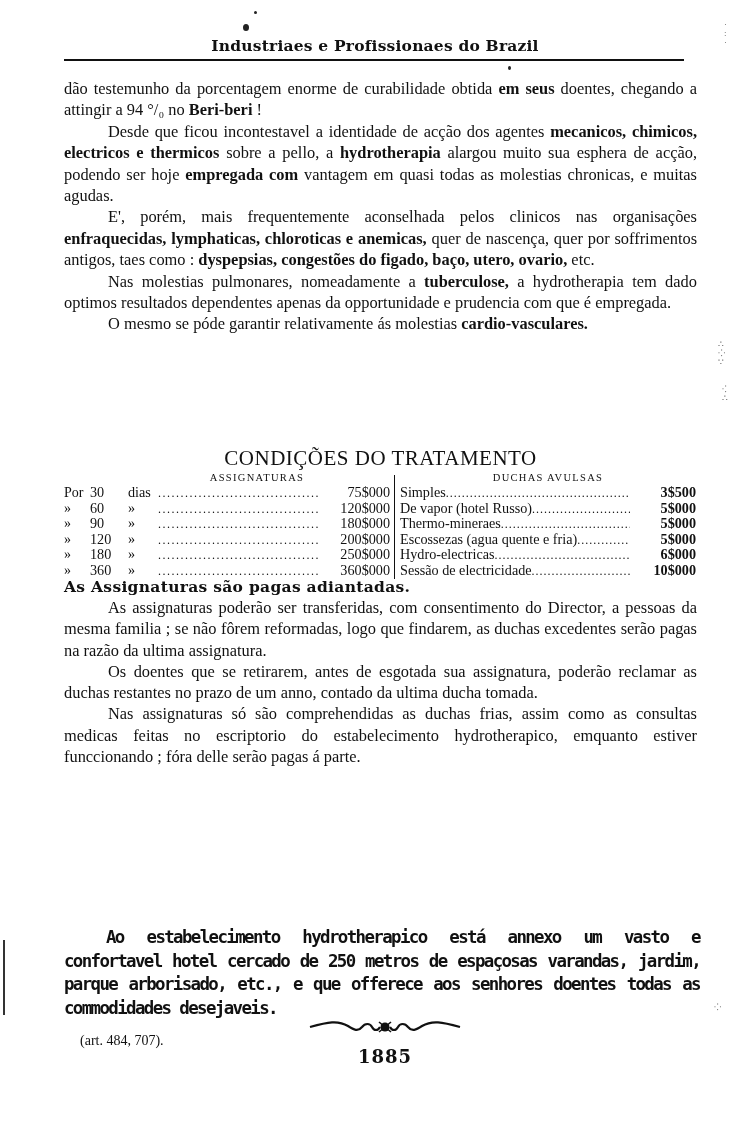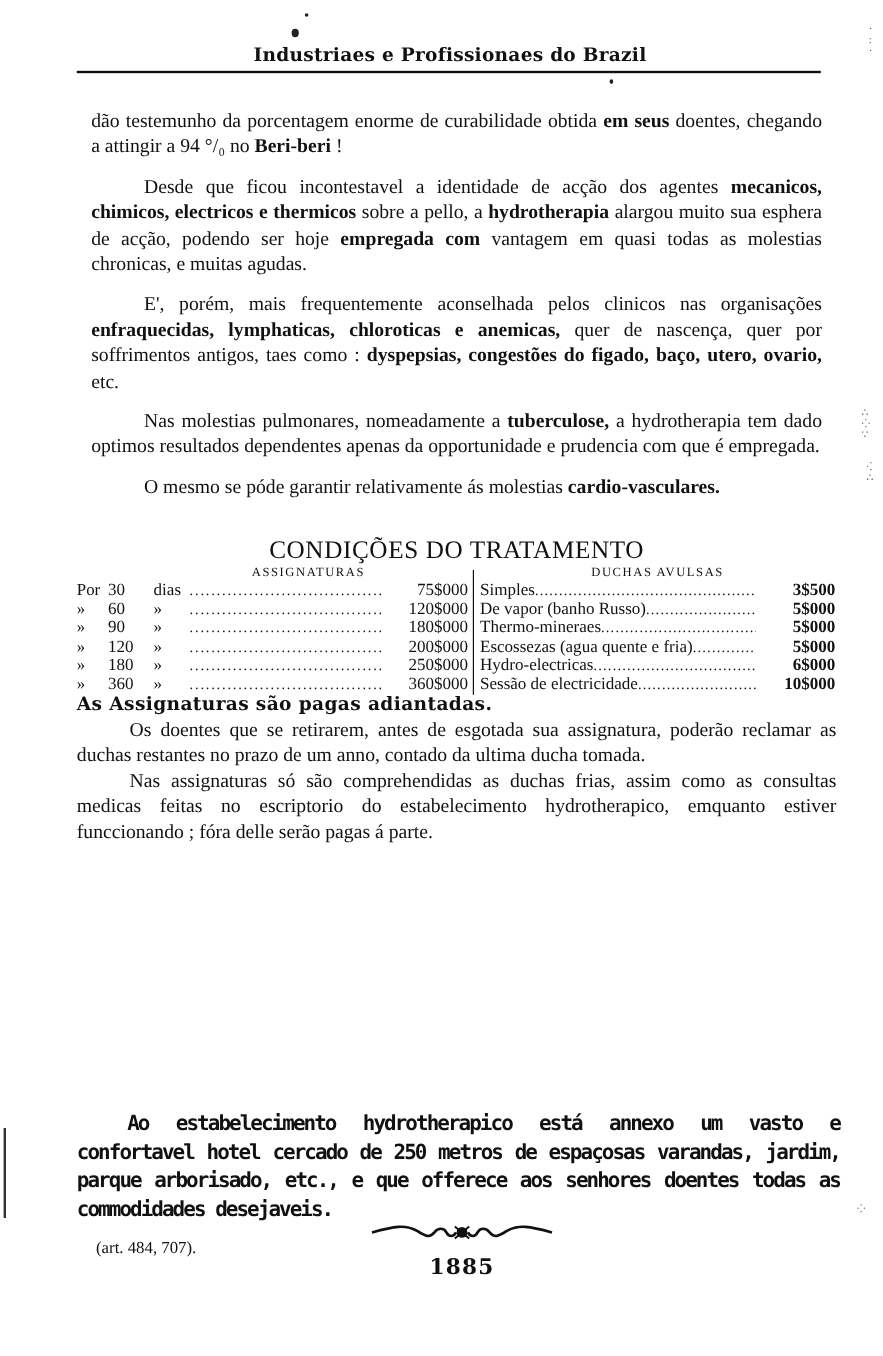--- a/index.html
+++ b/index.html
@@ -17,21 +17,21 @@
     }
     .head-rule {
       position:absolute; left:64px; width:620px; top:59px; height:0;
       border-top:2px solid #111;
     }
     .body-text {
       position:absolute; left:64px; width:633px; top:78px;
       font-size:16.4px; line-height:21.4px; text-align:justify;
       hyphens:none;
     }
-    .body-text p { margin:12px; }
+    .body-text p { margin:0; }
     .body-text p.indent { text-indent:44px; }
     .b { font-weight:bold; }
     .table-title {
       position:absolute; left:64px; width:633px; top:446px;
       text-align:center; font-size:21px; letter-spacing:0.5px;
     }
     .tables { position:absolute; left:64px; top:471px; width:633px; height:106px; }
     .col-left { position:absolute; left:0; top:0; width:326px; }
     .col-right { position:absolute; left:336px; top:0; width:296px; }
     .vrule { position:absolute; left:330px; top:4px; height:104px; border-left:1.5px solid #111; }
@@ -158,21 +158,21 @@
     <div class="vrule"></div>
     <div class="col-right">
       <div class="subhead">DUCHAS AVULSAS</div>
       <div id="shower-rows">
           <div class="row">
             <span class="name">Simples</span>
             <span class="leader">............................................................</span>
             <span class="price">3$500</span>
           </div>
           <div class="row">
-            <span class="name">De vapor (banho Russo)</span>
+            <span class="name">De vapor (hotel Russo)</span>
             <span class="leader">............................................................</span>
             <span class="price">5$000</span>
           </div>
           <div class="row">
             <span class="name">Thermo-mineraes</span>
             <span class="leader">............................................................</span>
             <span class="price">5$000</span>
           </div>
           <div class="row">
             <span class="name">Escossezas (agua quente e fria)</span>
@@ -189,20 +189,21 @@
             <span class="leader">............................................................</span>
             <span class="price">10$000</span>
           </div>
         </div>
     </div>
   </div>
 
   <div class="notice">As Assignaturas são pagas adiantadas.</div>
 
   <div class="body-text2">
+    <p class="indent">As assignaturas poderão ser transferidas, com consentimento do Director, a pessoas da mesma familia ; se não fôrem reformadas, logo que findarem, as duchas excedentes serão pagas na razão da ultima assignatura.</p>
     <p class="indent">Os doentes que se retirarem, antes de esgotada sua assignatura, poderão reclamar as duchas restantes no prazo de um anno, contado da ultima ducha tomada.</p>
     <p class="indent">Nas assignaturas só são comprehendidas as duchas frias, assim como as consultas medicas feitas no escriptorio do estabelecimento hydrotherapico, emquanto estiver funccionando ; fóra delle serão pagas á parte.</p>
   </div>
 
   <div class="hotel">
     <p>Ao estabelecimento hydrotherapico está annexo um vasto e confortavel hotel cercado de 250 metros de espaçosas varandas, jardim, parque arborisado, etc., e que offerece aos senhores doentes todas as commodidades desejaveis.</p>
   </div>
 
   <div class="art-ref">(art. 484, 707).</div>
 

